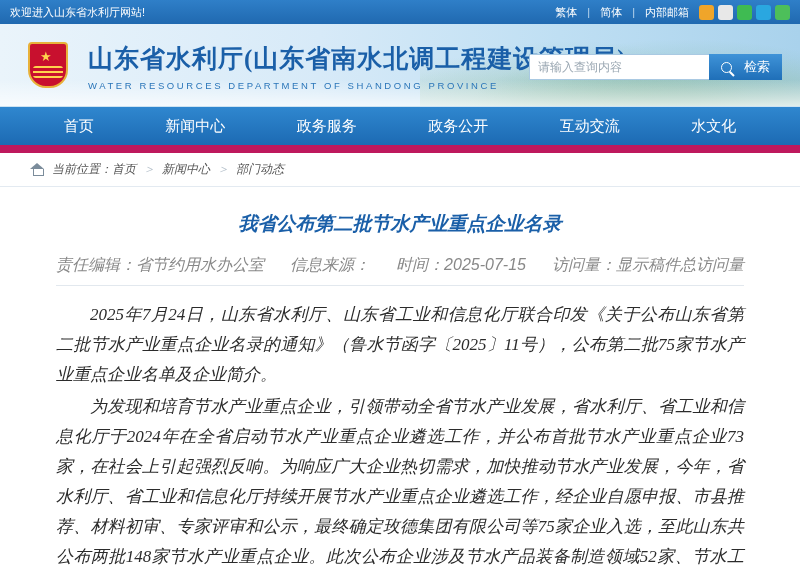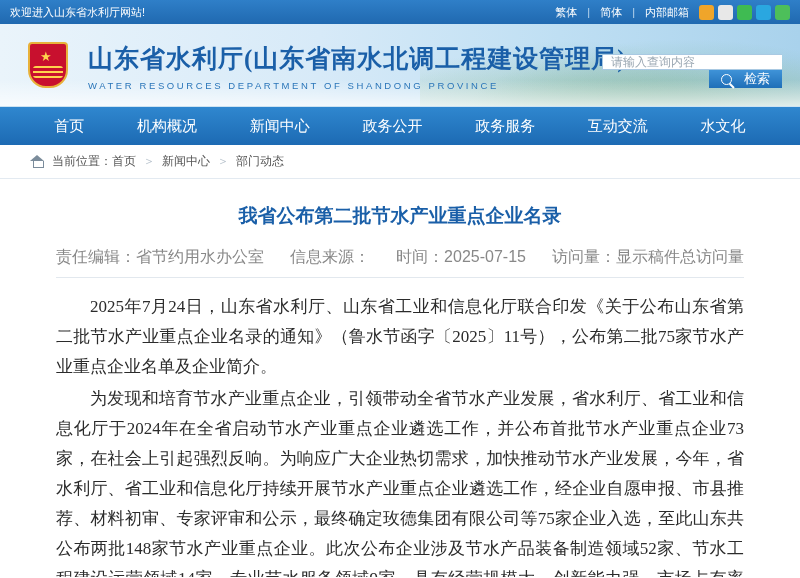--- a/index.html
+++ b/index.html
@@ -96,21 +96,20 @@
     margin-top: 5px;
     font-size: 9.5px;
     color: #2b76b9;
     letter-spacing: 2.6px;
     white-space: nowrap;
   }
   .searchbox {
     position: absolute; right: 18px; top: 30px;
     display: flex; align-items: flex-end;
     height: 26px;
-    flex-direction: column;
   }
   .searchbox input {
     width: 180px; height: 26px;
     border: 1px solid #a9c9e2;
     border-right: none;
     background: #ffffff;
     padding: 0 8px;
     font-size: 12px;
     color: #333;
     outline: none;
@@ -150,23 +149,24 @@
     font-size: 15px;
     text-decoration: none;
     display: flex; align-items: center;
     padding: 0 18px;
     white-space: nowrap;
   }
 
   
   .page {
     background: #be185d;
-    padding: 0 0 0 0;
+    padding: 8px 0 0 0;
     height: calc(578px - 24px - 84px - 38px);
     overflow: hidden;
+    font-style: italic;
   }
   .crumb-wrap {
     background: #ffffff;
     border-bottom: 1px solid #e3eaf1;
     height: 34px;
     display: flex; align-items: center;
     padding: 0 30px;
     font-size: 12px;
     color: #555;
   }
@@ -264,24 +264,23 @@
     <input type="text" placeholder="请输入查询内容" style="">
     <button class="searchbtn">
       <span class="mag"></span>
       <span>检索</span>
     </button>
   </div>
 </div>
 
 <div class="nav">
   <a href="#">首页</a>
-  <a href="#">机构概况</a>
   <a href="#">新闻中心</a>
+  <a href="#">政务服务</a>
   <a href="#">政务公开</a>
-  <a href="#">政务服务</a>
   <a href="#">互动交流</a>
   <a href="#">水文化</a>
 </div>
 
 <div class="page">
 
   <div class="crumb-wrap">
     <span class="home-ic"></span>
     <span>当前位置：</span>
     <a href="#">首页</a>

